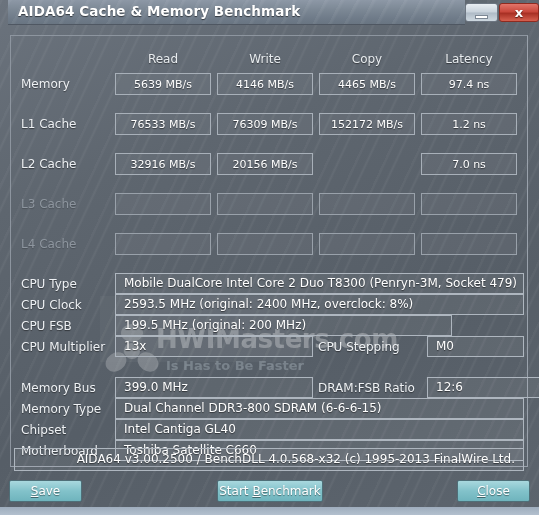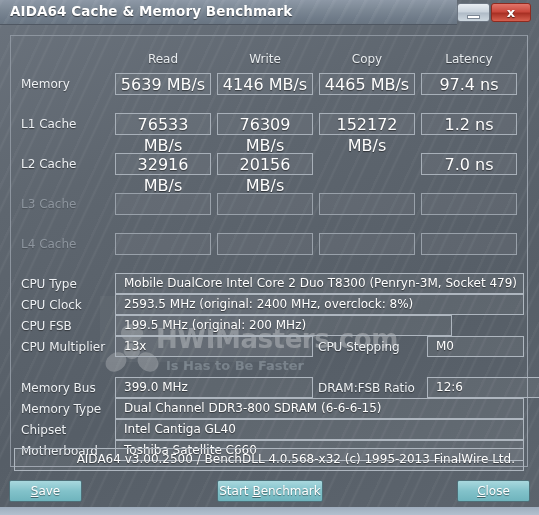--- a/index.html
+++ b/index.html
@@ -24,21 +24,21 @@
         rgba(255,255,255,0.0) 9px,
         rgba(255,255,255,0.055) 11px,
         rgba(255,255,255,0.0) 13px,
         rgba(255,255,255,0.0) 26px),
       linear-gradient(160deg, #6b737d 0%, #5e666f 30%, #565e67 65%, #5c646d 100%);
   }
 
   
   #titlebar {
     position: absolute;
-    left: 0; top: 0;
+    left: 8px; top: 0;
     width: 457px; height: 25px;
     background:
       repeating-linear-gradient(118deg,
         rgba(255,255,255,0.05) 0px,
         rgba(255,255,255,0.05) 2px,
         rgba(255,255,255,0) 4px,
         rgba(255,255,255,0) 14px),
       linear-gradient(180deg, #8d98a6 0%, #7c8895 40%, #6f7b89 75%, #697582 100%);
     border-bottom: 1px solid #4f5762;
   }
@@ -156,21 +156,21 @@
     color: #8e969f;
     text-shadow: 0 1px 1px rgba(0,0,0,0.2);
   }
   .cell {
     position: absolute;
     width: 96px; height: 22px;
     border: 1px solid #a8b0b9;
     background: rgba(255,255,255,0.045);
     text-align: center;
     line-height: 21px;
-    font-size: 16px;
+    font-size: 11px;
     color: #ffffff;
     text-shadow: 0 1px 1px rgba(0,0,0,0.5);
   }
   .cell.empty {
     border-color: #99a1aa;
     color: transparent;
   }
 
   
   .info-label {

